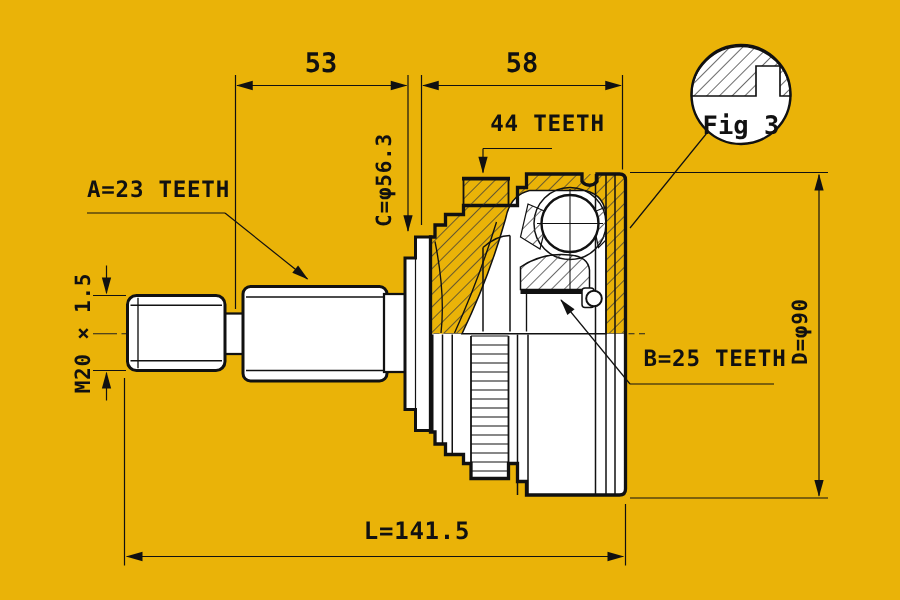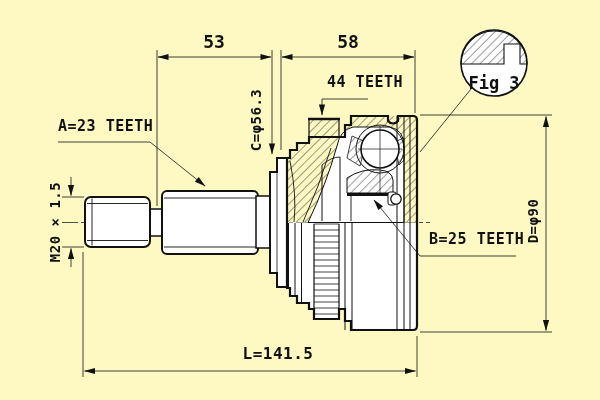--- a/index.html
+++ b/index.html
@@ -1,17 +1,17 @@
 <!DOCTYPE html>
 <html><head>
 <meta charset="utf-8">
 <style>
   html,body{margin:0;padding:0;background:#e8e8e8;}
   .canvas{
-    width:600px;height:400px;background:#fef9c3;position:relative;
+    width:600px;height:400px;background:#eab308;position:relative;
     font-family:"DejaVu Sans Mono","Liberation Mono",monospace;
     overflow:hidden;
   }
   svg text{
     font-family:"DejaVu Sans Mono","Liberation Mono",monospace;
     font-weight:bold;
     fill:#111;
   }
   .t18{font-size:18px;}
   .t15{font-size:15px;letter-spacing:.5px;}

